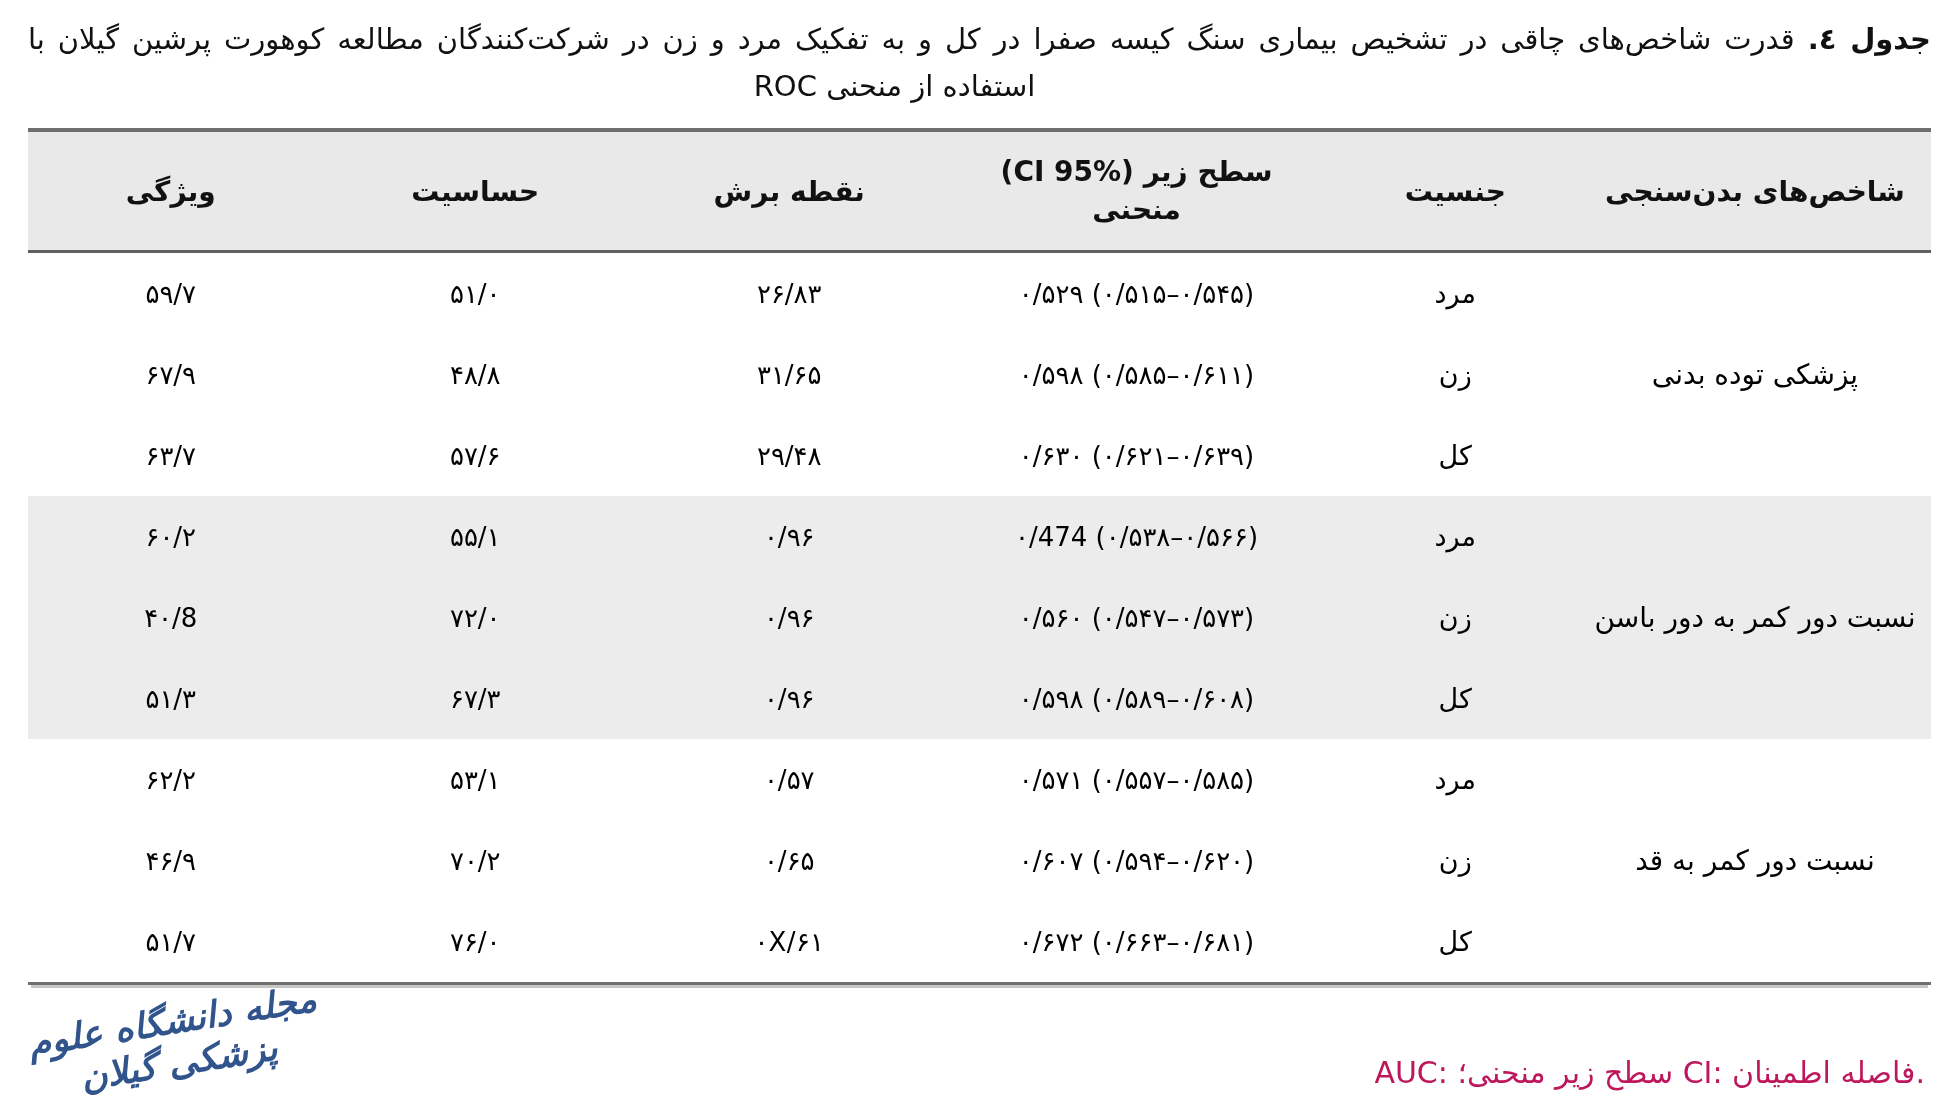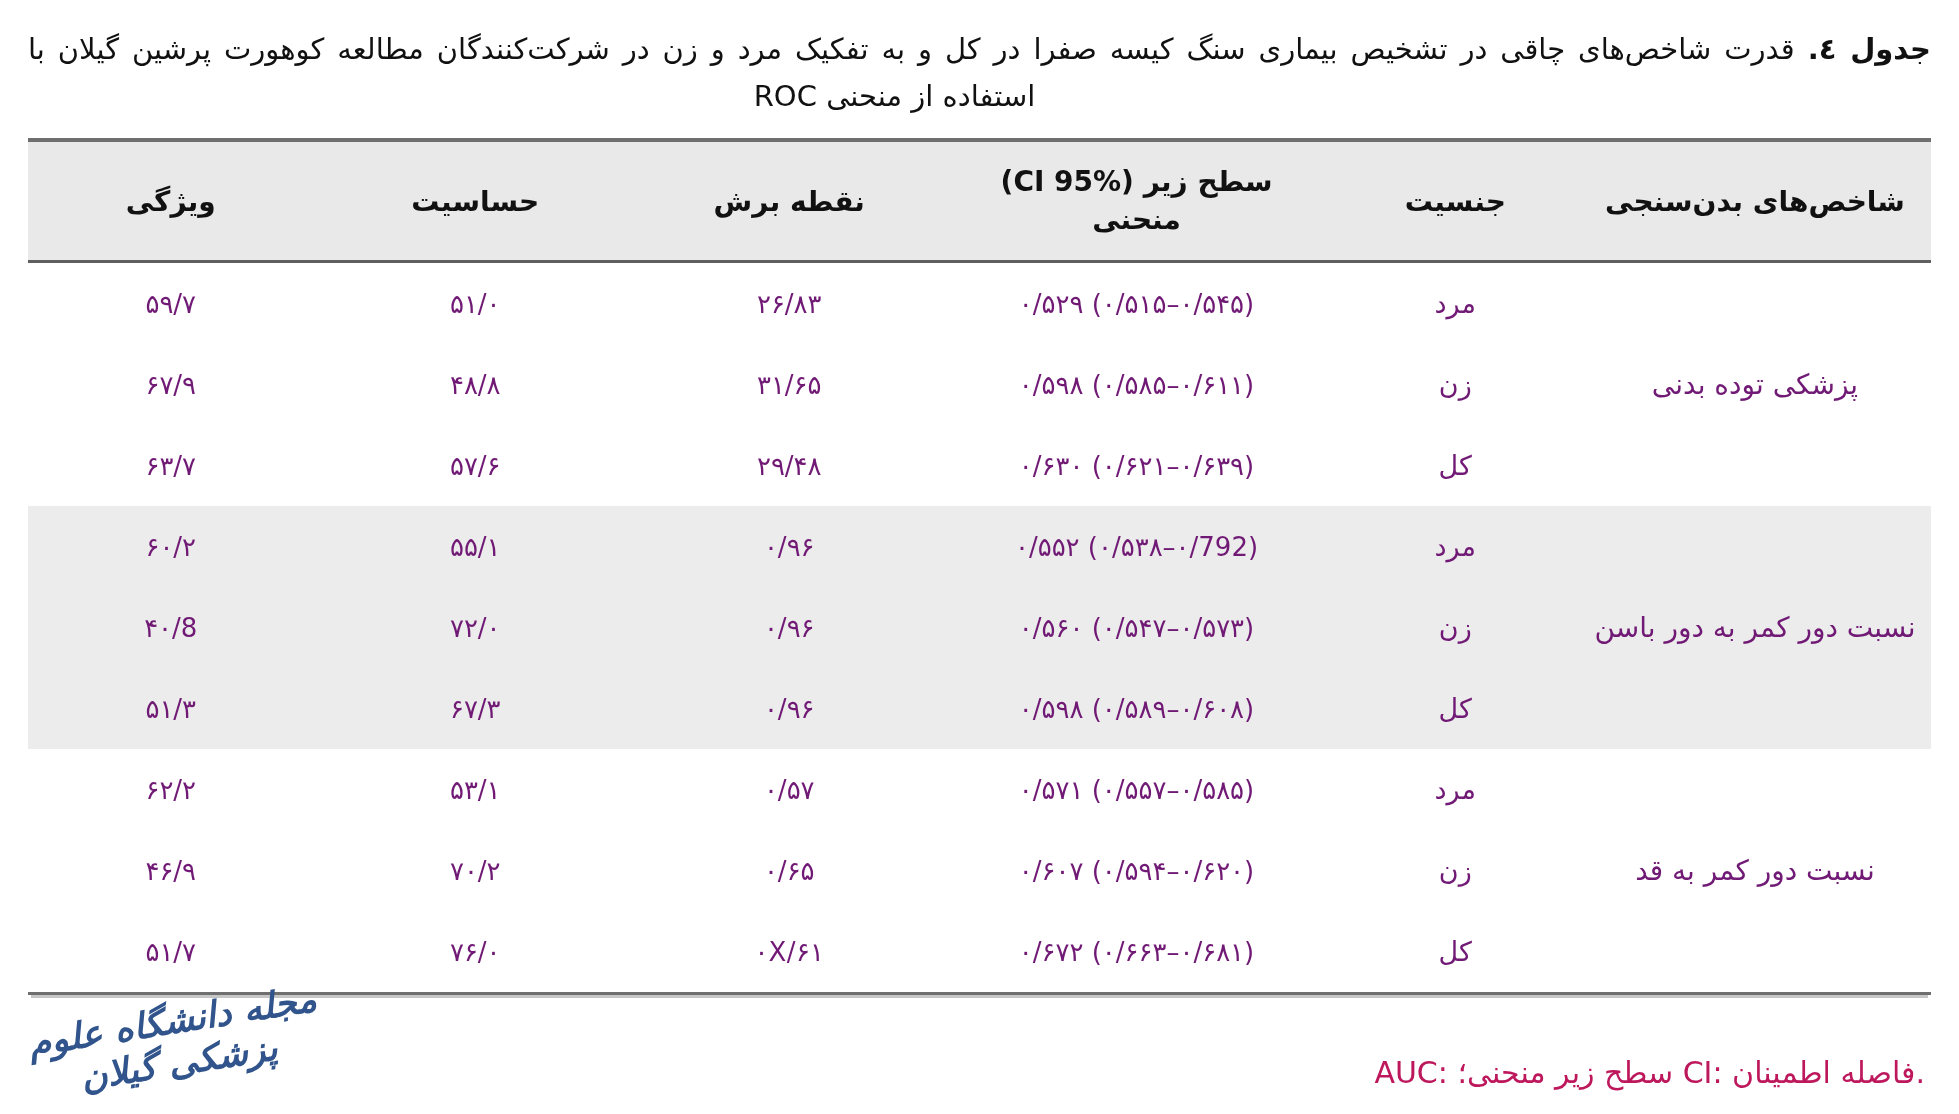--- a/index.html
+++ b/index.html
@@ -3,21 +3,21 @@
 <meta charset="utf-8">
 <style>
   html,body{margin:0;padding:0;background:#ffffff;}
   body{
     width:1959px;height:1114px;position:relative;overflow:hidden;
     font-family:"DejaVu Sans", sans-serif;color:#1a1a1a;
   }
   .page{position:absolute;inset:0;padding:0 28px;box-sizing:border-box;}
 
   
-  .title-block{direction:rtl;margin-top:26px;font-size:29px;line-height:47px;color:#111;}
+  .title-block{direction:rtl;margin-top:16px;font-size:29px;line-height:47px;color:#111;}
   .title-line1{text-align:justify;text-align-last:justify;}
   .title-bold{font-weight:bold;}
   .title-line2{text-align:center;padding-left:0;padding-right:170px;}
 
   
   .roc-table{
     direction:rtl;width:1903px;margin-top:18px;border-collapse:collapse;table-layout:fixed;
     border-top:4px solid #6f6f6f;
     border-bottom:3px solid #6f6f6f;
     box-shadow:0 6px 0 -3px #c6c6c6;
@@ -29,21 +29,21 @@
   .roc-table col.c-sens{width:17%;}
   .roc-table col.c-spec{width:15%;}
 
   .roc-table thead th{
     background:#e9e9e9;height:118px;font-size:28px;font-weight:bold;color:#111;
     text-align:center;vertical-align:middle;border-bottom:3px solid #5f5f5f;padding:0 6px;
   }
   .roc-table thead th .h2{display:block;line-height:38px;}
   .roc-table td{
     height:81px;text-align:center;vertical-align:middle;
-    font-size:27px;color:#701a75;padding:0 4px;background:#ffffff;
+    font-size:27px;color:#000000;padding:0 4px;background:#ffffff;
   }
   .roc-table tr.band td{background:#ececec;}
   td.num{direction:ltr;unicode-bidi:isolate;font-size:26px;letter-spacing:0.5px;}
   td.group-label{font-size:28px;line-height:44px;padding:0 10px;}
 
   
   .footnote{
     position:absolute;right:34px;bottom:24px;direction:ltr;text-align:right;
     font-size:30px;color:#be185d;
   }
@@ -107,21 +107,21 @@
         <td>کل</td>
         <td class="num">۰/۶۳۰ (۰/۶۲۱–۰/۶۳۹)</td>
         <td class="num">۲۹/۴۸</td>
         <td class="num">۵۷/۶</td>
         <td class="num">۶۳/۷</td>
       </tr>
 
       <tr class="band">
         <td class="group-label" rowspan="3">نسبت دور کمر به دور باسن</td>
         <td>مرد</td>
-        <td class="num">۰/۵۵۲ (۰/۵۳۸–۰/792)</td>
+        <td class="num">۰/474 (۰/۵۳۸–۰/۵۶۶)</td>
         <td class="num">۰/۹۶</td>
         <td class="num">۵۵/۱</td>
         <td class="num">۶۰/۲</td>
       </tr>
       <tr class="band">
         <td>زن</td>
         <td class="num">۰/۵۶۰ (۰/۵۴۷–۰/۵۷۳)</td>
         <td class="num">۰/۹۶</td>
         <td class="num">۷۲/۰</td>
         <td class="num">۴۰/8</td>

